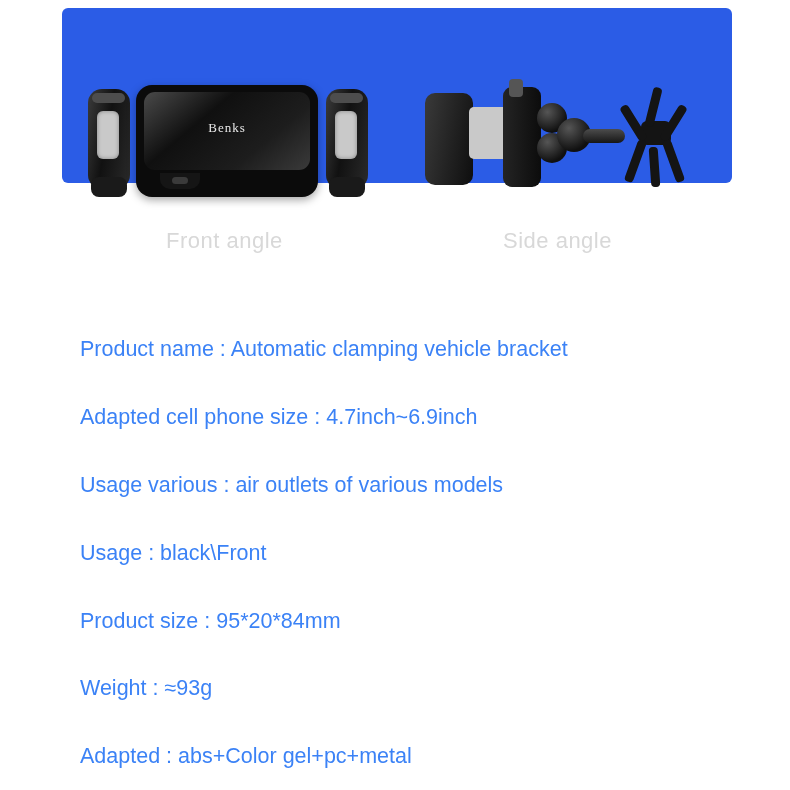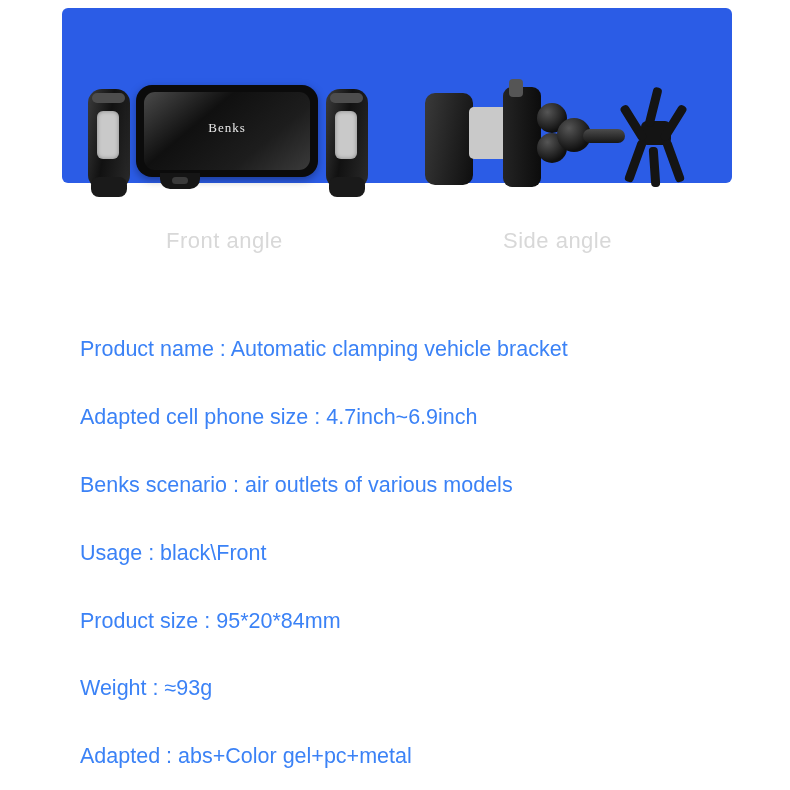--- a/index.html
+++ b/index.html
@@ -87,21 +87,21 @@
     width: 36px;
     height: 20px;
     background: #1a1a1a;
     border-radius: 8px;
   }
   .phone-body {
     position: absolute;
     left: 48px;
     top: 0px;
     width: 182px;
-    height: 92px;
+    height: 112px;
     background: #0b0b0b;
     border-radius: 16px;
     box-shadow: 0 3px 8px rgba(0,0,0,.35);
   }
   .phone-screen {
     position: absolute;
     left: 8px;
     top: 7px;
     width: 166px;
     height: 78px;
@@ -309,21 +309,21 @@
     <span class="val">Automatic clamping vehicle bracket</span>
   </div>
 
   <div class="spec-row">
     <span class="lbl">Adapted cell phone size</span>
     <span class="sep">:</span>
     <span class="val">4.7inch~6.9inch</span>
   </div>
 
   <div class="spec-row">
-    <span class="lbl">Benks scenario</span>
+    <span class="lbl">Usage various</span>
     <span class="sep">:</span>
     <span class="val">air outlets of various models</span>
   </div>
 
   <div class="spec-row">
     <span class="lbl">Usage</span>
     <span class="sep">:</span>
     <span class="val">black\Front</span>
   </div>
 

